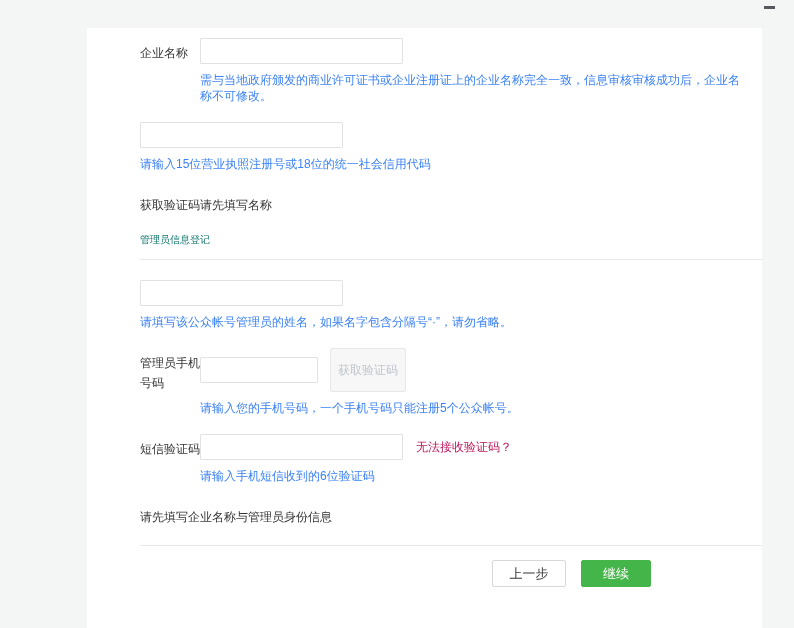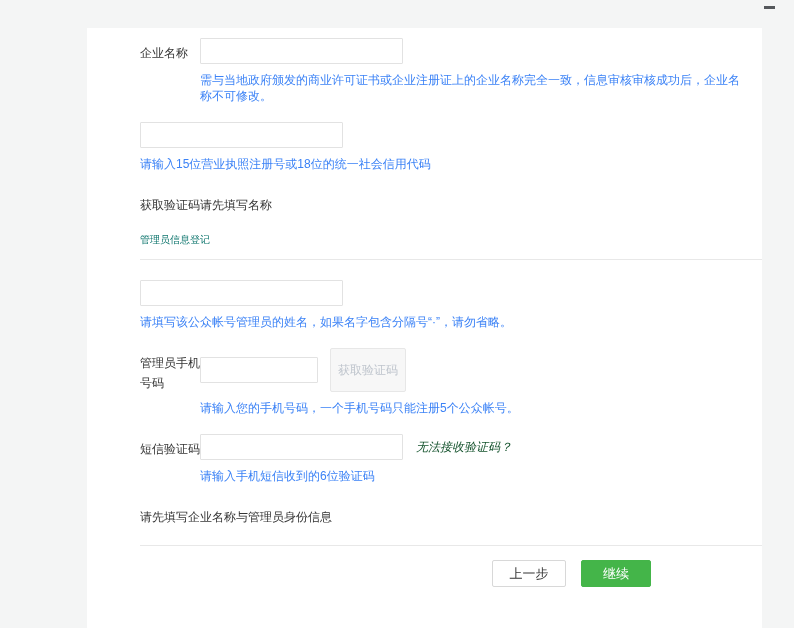--- a/index.html
+++ b/index.html
@@ -46,22 +46,22 @@
     font-size: 12px; color: #353535;
     line-height: 20px; padding-top: 5px;
   }
   .code-btn {
     margin-left: 12px; width: 76px; height: 44px;
     background: #f7f7f7; border: 1px solid #e7e7e7; border-radius: 2px;
     font-size: 12px; color: #bfc5cd; cursor: not-allowed;
     font-family: "Liberation Sans", "DejaVu Sans", sans-serif;
   }
   .sms-link {
-    margin-left: 13px; font-size: 12px; color: #14532d;
-    text-decoration: none; cursor: pointer; white-space: nowrap; font-style: italic;
+    margin-left: 13px; font-size: 12px; color: #be185d;
+    text-decoration: none; cursor: pointer; white-space: nowrap;
   }
   .section-header {
     font-size: 10px; color: #0f766e;
     margin: 3px 0 12px 0;
   }
   .divider { border-top: 1px solid #e8e8e8; margin-bottom: 20px; margin-right: 0; }
   .footer-divider { border-top: 1px solid #e8e8e8; margin-top: 1px; }
   .footer-actions { margin-top: 14px; display: flex; }
   .btn-default {
     margin-left: 352px;

